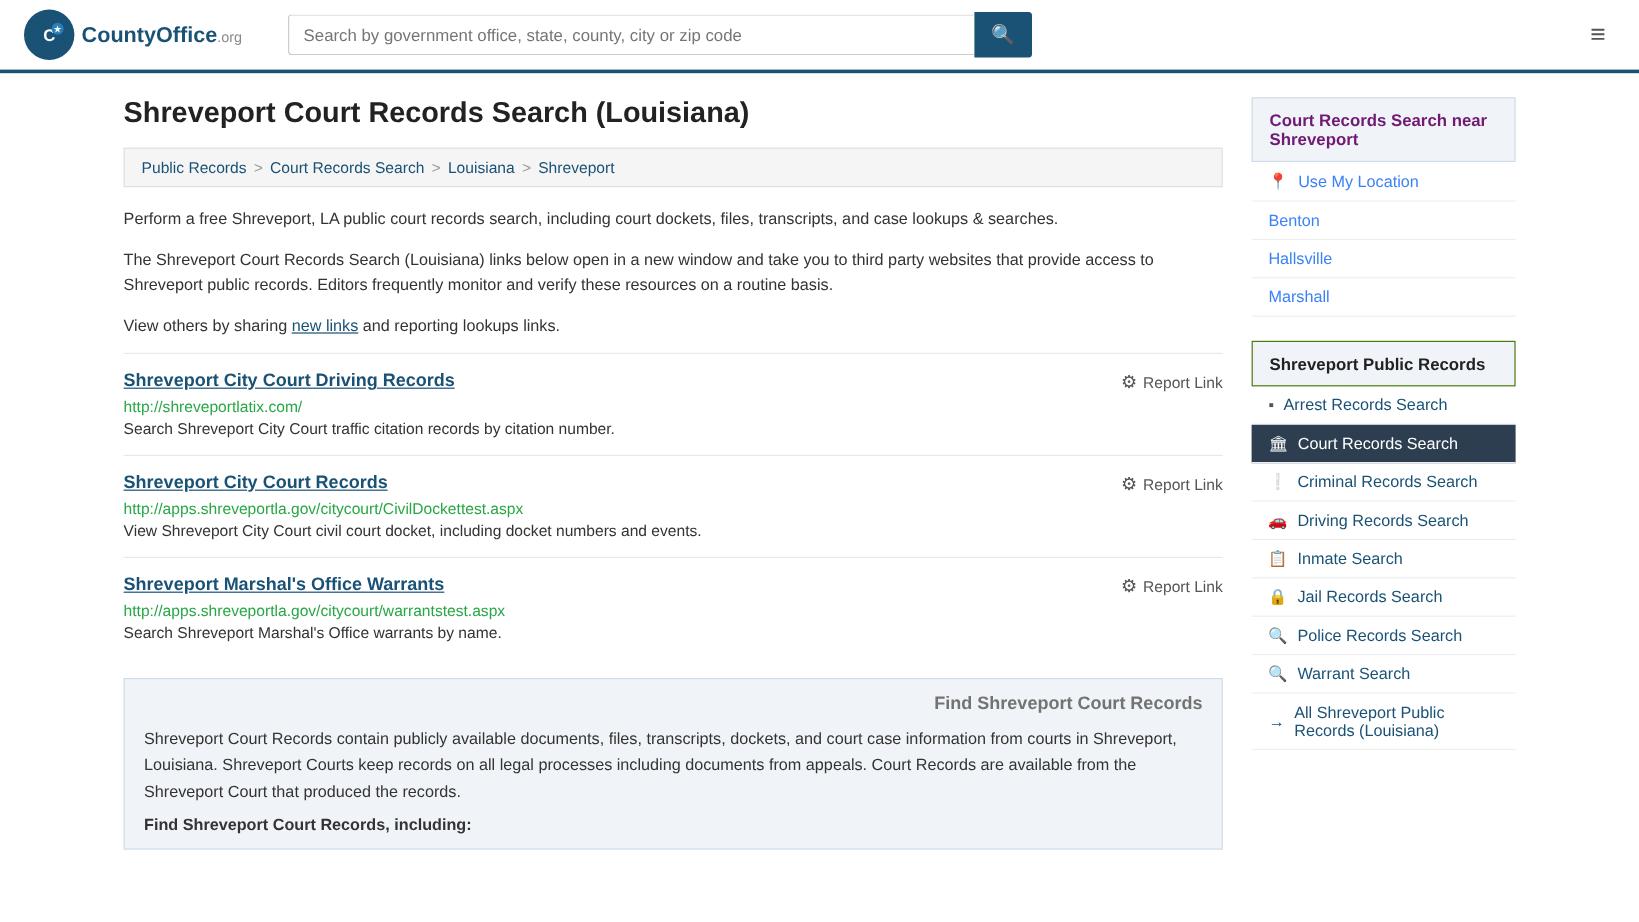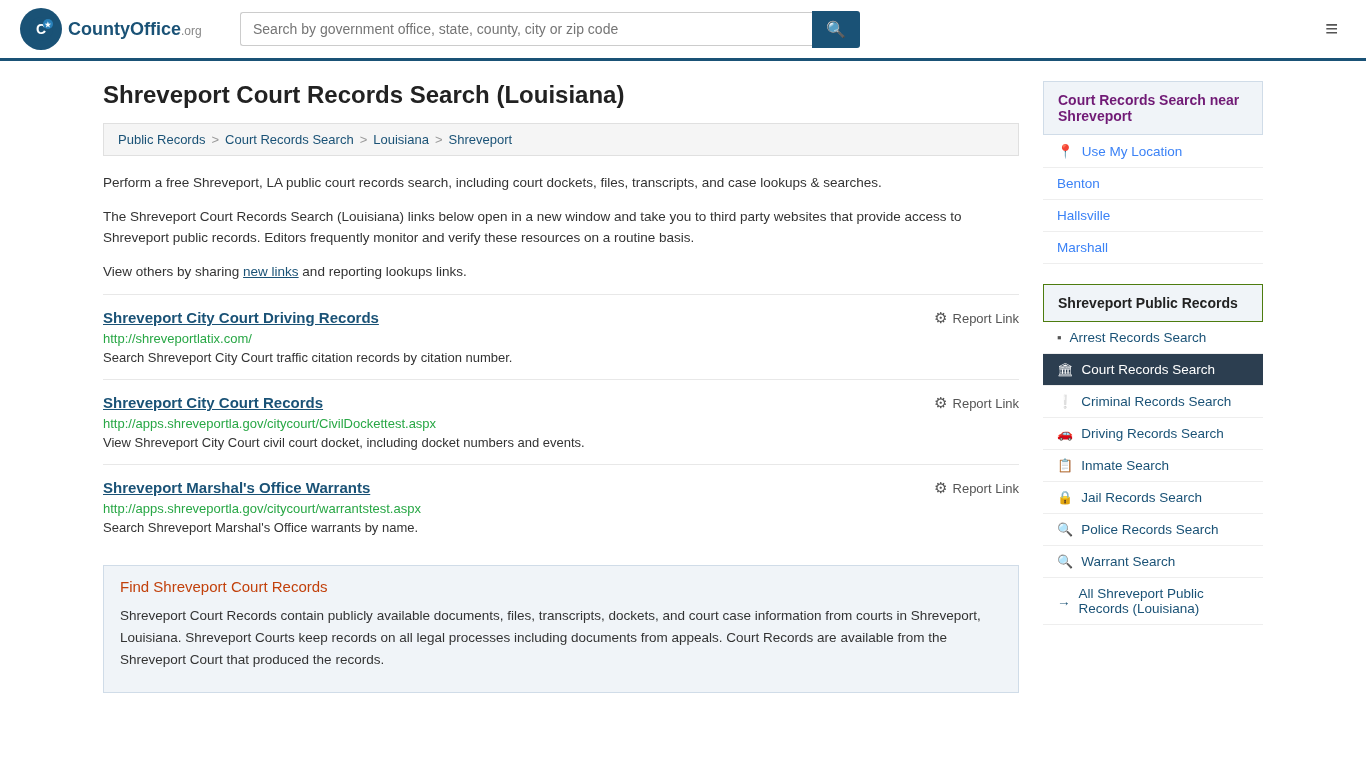--- a/index.html
+++ b/index.html
@@ -166,23 +166,24 @@
 
     
     .find-section {
       background: #f0f4f8;
       border: 1px solid #d0dce8;
       padding: 12px 16px;
       margin-top: 16px;
     }
     .find-section-title {
       font-size: 15px;
-      font-weight: normal;
-      color: #c2410c;
+      font-weight: bold;
+      color: #737373;
       margin-bottom: 10px;
+      text-align: right;
     }
     .find-section-text {
       font-size: 13.5px;
       line-height: 1.6;
       color: #333;
       margin-bottom: 10px;
     }
     .find-section-subtitle {
       font-size: 13.5px;
       font-weight: bold;
@@ -343,20 +344,21 @@
           <span>Report Link</span>
         </span>
       </div>
       <div class="record-url">http://apps.shreveportla.gov/citycourt/warrantstest.aspx</div>
       <div class="record-desc">Search Shreveport Marshal's Office warrants by name.</div>
     </div>
 
     <div class="find-section">
       <div class="find-section-title">Find Shreveport Court Records</div>
       <p class="find-section-text">Shreveport Court Records contain publicly available documents, files, transcripts, dockets, and court case information from courts in Shreveport, Louisiana. Shreveport Courts keep records on all legal processes including documents from appeals. Court Records are available from the Shreveport Court that produced the records.</p>
+      <div class="find-section-subtitle">Find Shreveport Court Records, including:</div>
     </div>
 
   </div>
 
   <div class="sidebar">
 
     <div class="sidebar-section">
       <div class="sidebar-title">Court Records Search near Shreveport</div>
 
       <div class="sidebar-location-item">

